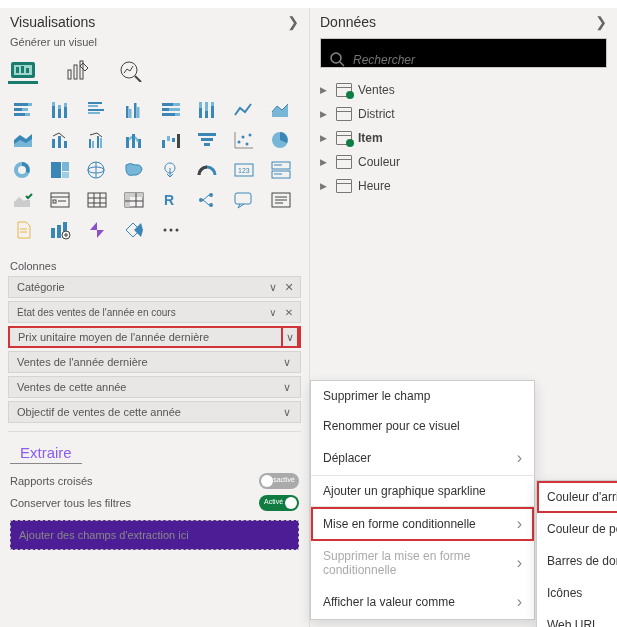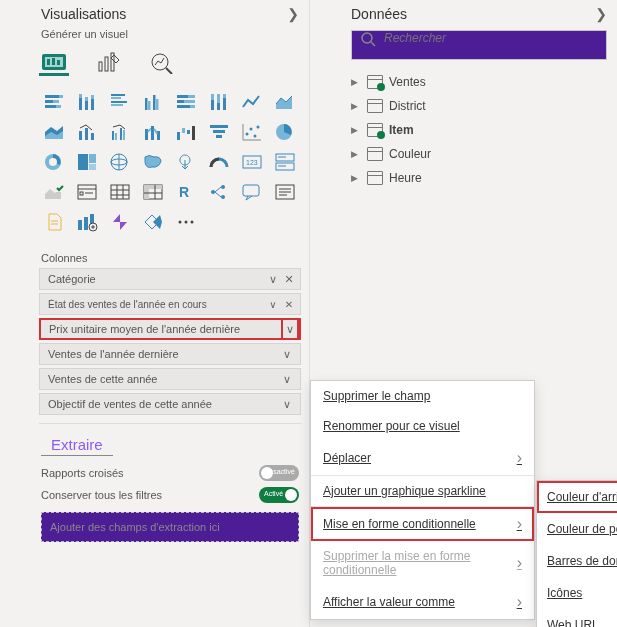--- a/index.html
+++ b/index.html
@@ -1,17 +1,17 @@
 <!DOCTYPE html>
 <html><head>
 <meta charset="utf-8">
 <style>
   * { box-sizing: border-box; margin: 0; padding: 0; font-family: "Segoe UI", sans-serif; }
   body { background: #fff; width: 617px; height: 627px; position: relative; overflow: hidden; font-size: 12px; color: #333; }
-  .pane { position: absolute; top: 0; bottom: 0; background: #f3f2f1; padding-left: 31px; }
+  .pane { position: absolute; top: 8px; bottom: 0; background: #f3f2f1; }
   .left-pane { left: 0; width: 310px; border-right: 1px solid #e1dfdd; }
   .right-pane { left: 310px; right: 0; }
   .pane-header { display: flex; align-items: center; justify-content: space-between; padding: 6px 10px 4px; font-size: 14px; }
   .collapse-icon { font-size: 14px; color: #666; cursor: pointer; }
   .sub-header { font-size: 11px; color: #555; padding: 2px 10px 6px; }
   .build-tabs { display: flex; gap: 24px; padding: 4px 8px 8px; align-items: center; }
   .build-tab { width: 30px; height: 26px; display:flex; align-items:center; justify-content:center; cursor:pointer; }
   .build-tab.active { border-bottom: 3px solid #1a7b6f; }
   .viz-grid { display: grid; grid-template-columns: repeat(8, 1fr); gap: 2px; padding: 4px 8px 8px; }
   .viz-item { width: 30px; height: 28px; display:flex; align-items:center; justify-content:center; cursor:pointer; }
@@ -32,32 +32,32 @@
   .toggle.off { background:#aaa; }
   .toggle.on { background:#107c41; }
   .toggle::after { content:""; position:absolute; width:12px; height:12px; background:#fff; border-radius:50%; top:2px; }
   .toggle.off::after { left:2px; }
   .toggle.on::after { right:2px; }
   .toggle-label { position:absolute; font-size:7px; color:#fff; top:3px; }
   .toggle.off .toggle-label { right:4px; }
   .toggle.on .toggle-label { left:5px; }
   .drill-box { margin:6px 10px; border:1px dashed #bbb; padding:8px; font-size:11px; color:#888; background:#4c1d95; }
   
-  .search-box { margin:4px 10px 10px; border:1px solid #c8c6c4; background:#4c1d95; display:flex; align-items:flex-start; height:30px; padding:0 8px; }
+  .search-box { margin:4px 10px 10px; border:1px solid #c8c6c4; background:#000000; display:flex; align-items:flex-end; height:30px; padding:0 8px; }
   .search-box input { border:none; flex:1; font-size:12px; font-style:italic; color:#888; outline:none; padding-left:8px; background:transparent; }
   .tables { padding:0 10px; }
   .table-row { display:flex; align-items:center; height:24px; font-size:12px; color:#444; cursor:pointer; gap:6px; }
   .table-row .tri { color:#777; font-size:9px; width:10px; }
   .table-icon { width:16px; height:14px; border:1.5px solid #777; border-radius:1px; position:relative; }
   .table-icon::before { content:""; position:absolute; top:3px; left:0; right:0; border-top:1px solid #777; }
   .table-icon.badge::after { content:""; position:absolute; right:-3px; bottom:-3px; width:8px; height:8px; background:#107c41; border-radius:50%; }
   
   .menu { position:absolute; background:#fff; border:1px solid #ccc; box-shadow:0 4px 12px rgba(0,0,0,0.12); font-size:12px; color:#333; }
   .menu1 { left:310px; top:380px; width:225px; }
-  .menu-item { padding:8px 12px; display:flex; justify-content:space-between; align-items:center; cursor:pointer;text-decoration:underline; }
+  .menu-item { padding:8px 12px; display:flex; justify-content:space-between; align-items:center; cursor:pointer; }
   .menu-item.disabled { color:#aaa; cursor:default; }
   .menu-item.highlight { outline:2px solid #d13438; outline-offset:-2px; }
   .menu-sep { border-top:1px solid #e5e5e5; }
   .menu2 { left:536px; top:480px; width:155px; }
   .menu2 .menu-item { padding:9px 10px; font-size:12px; }
   .menu2 .menu-item.highlight { outline:2px solid #d13438; outline-offset:-2px; }
   .bold { font-weight:600; }
   .chev { color:#888; }
 </style>
 </head>

